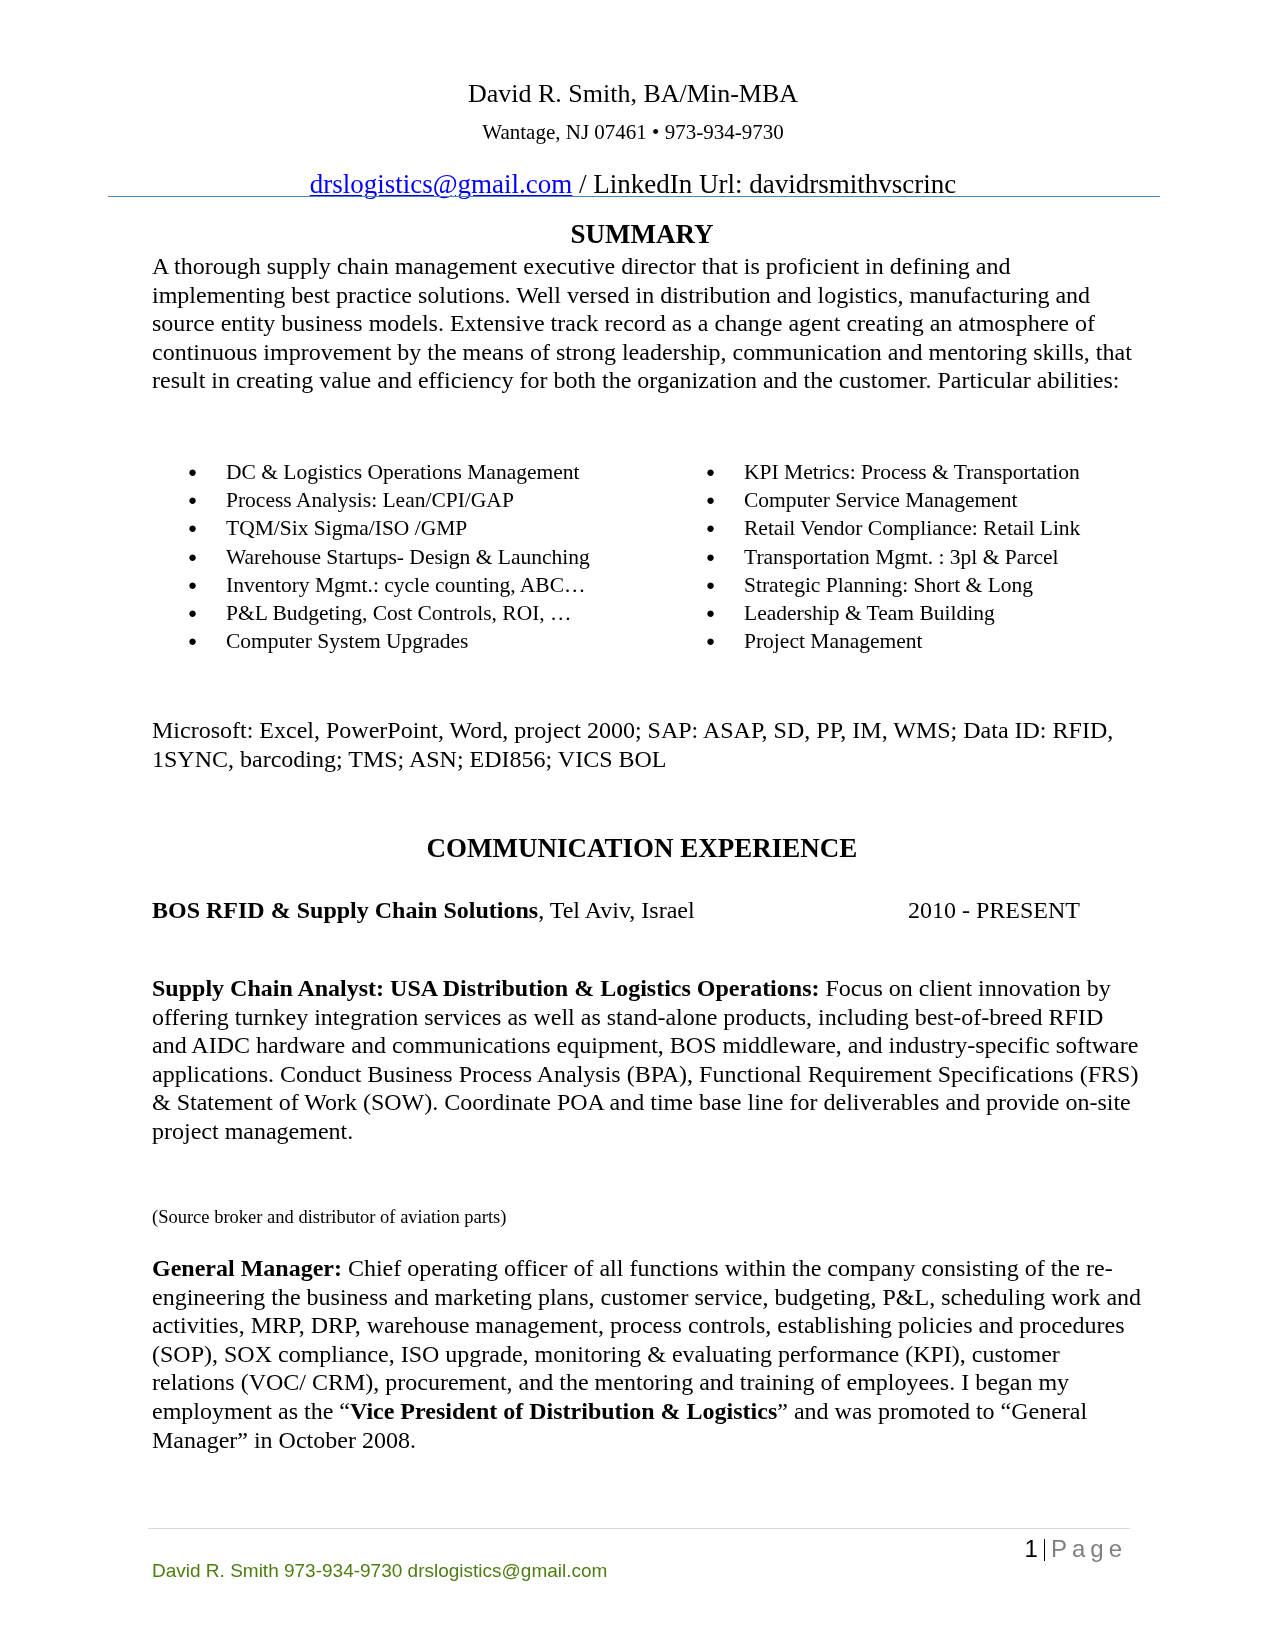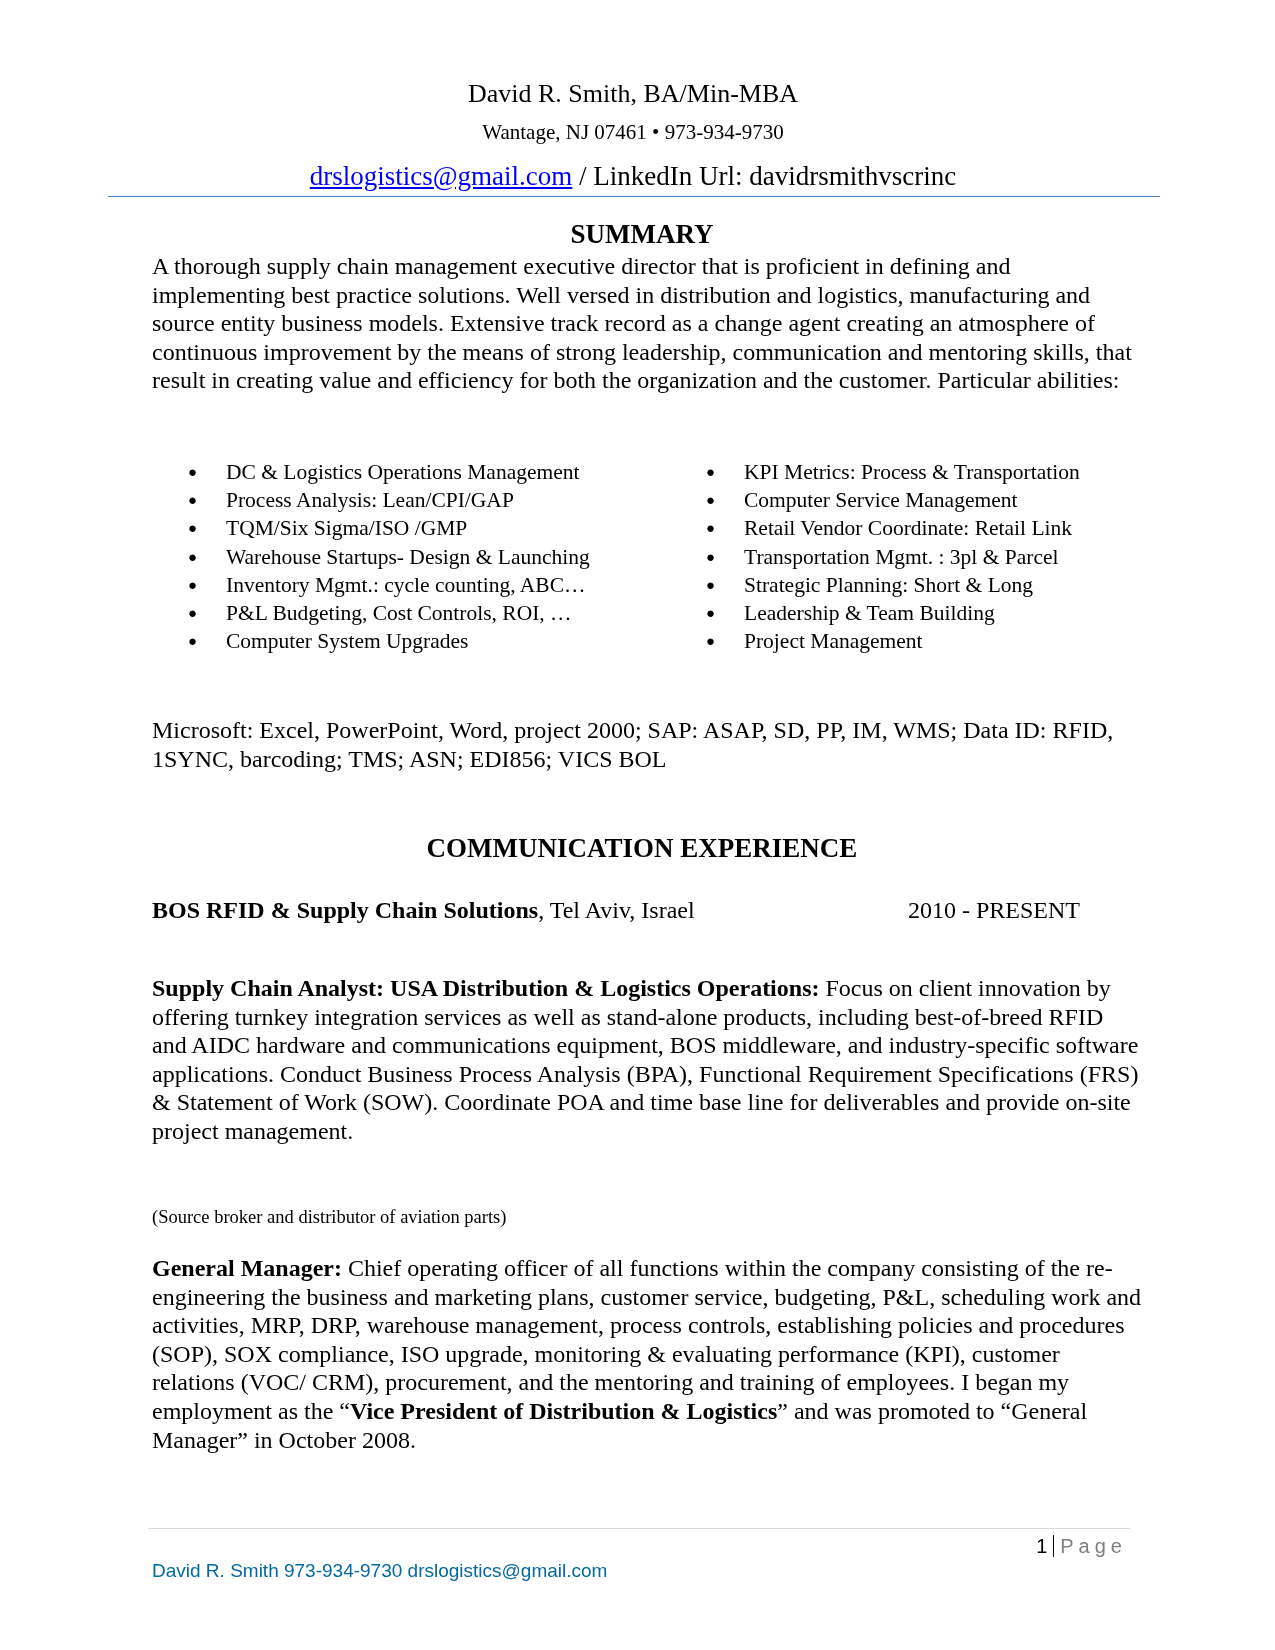--- a/index.html
+++ b/index.html
@@ -2,43 +2,43 @@
 <html><head>
 <meta charset="utf-8">
 <style>
   html, body { margin: 0; padding: 0; background: #ffffff; }
   body { width: 1275px; height: 1650px; position: relative; overflow: hidden;
          font-family: "Liberation Serif", "DejaVu Serif", serif; color: #000; }
   .page { position: absolute; left: 0; top: 0; width: 1275px; height: 1650px; }
   .header { position: absolute; left: 108px; top: 76px; width: 1050px; text-align: center; }
   .name { font-size: 26px; line-height: 36px; }
   .addr { font-size: 21px; line-height: 36px; margin-top: 2px; }
-  .contact { font-size: 27px; line-height: 36px; margin-top: 8px; }
+  .contact { font-size: 27px; line-height: 36px; margin-top: 16px; }
   .email-link { color: #0000ff; text-decoration: underline; }
   .rule { position: absolute; left: 108px; top: 196px; width: 1052px; height: 0; border-top: 1.5px solid #4f81bd; }
 
   .section-title { position: absolute; left: 152px; width: 980px; text-align: center; font-weight: bold; font-size: 27px; line-height: 32px; }
   .para { position: absolute; left: 152px; width: 990px; font-size: 24px; line-height: 28.6px; }
   .para b { font-weight: bold; }
 
   .bullets { position: absolute; top: 458px; font-size: 21.5px; line-height: 28.2px; list-style: none; margin: 0; padding: 0; }
   .bullets li { position: relative; padding-left: 74px; white-space: nowrap; }
   .bullets li .dot { position: absolute; left: 36px; top: 0; font-size: 15px; }
   .bullets.left { left: 152px; }
   .bullets.right { left: 670px; }
 
   .job-line { position: absolute; left: 152px; width: 990px; font-size: 24px; line-height: 28px; white-space: nowrap; }
   .job-line .date { position: absolute; left: 756px; top: 0; }
   .job-sub { position: absolute; left: 152px; width: 990px; font-size: 18.5px; line-height: 22px; white-space: nowrap; }
 
   .footer-rule { position: absolute; left: 148px; top: 1528px; width: 982px; border-top: 1px solid #d9d9d9; }
-  .page-num { position: absolute; right: 148px; top: 1535px; font-family: "Liberation Sans", "DejaVu Sans", sans-serif; font-size: 20px; color: #000; }
+  .page-num { position: absolute; right: 148px; top: 1535px; font-family: "Liberation Sans", "DejaVu Sans", sans-serif; font-size: 24px; color: #000; }
   .page-num .sep { display: inline-block; width: 1px; height: 22px; background: #000; vertical-align: -4px; margin: 0 6px; }
   .page-num .pg { color: #7f7f7f; letter-spacing: 5px; }
-  .footer-text { position: absolute; left: 152px; top: 1560px; font-family: "Liberation Sans", "DejaVu Sans", sans-serif; font-size: 19px; color: #0369a1; }
+  .footer-text { position: absolute; left: 152px; top: 1560px; font-family: "Liberation Sans", "DejaVu Sans", sans-serif; font-size: 19px; color: #4d7c0f; }
 </style>
 </head>
 <body>
 
 <div class="page">
 
   <div class="header">
     <div class="name">David R. Smith, BA/Min-MBA</div>
     <div class="addr">Wantage, NJ 07461 • 973-934-9730</div>
     <div class="contact">
@@ -55,21 +55,21 @@
     <li><span class="dot">●</span><span>Process Analysis:  Lean/CPI/GAP</span></li>
     <li><span class="dot">●</span><span>TQM/Six Sigma/ISO /GMP</span></li>
     <li><span class="dot">●</span><span>Warehouse Startups- Design &amp; Launching</span></li>
     <li><span class="dot">●</span><span>Inventory Mgmt.: cycle counting, ABC…</span></li>
     <li><span class="dot">●</span><span>P&amp;L Budgeting, Cost Controls, ROI, …</span></li>
     <li><span class="dot">●</span><span>Computer System Upgrades</span></li>
   </ul>
   <ul class="bullets right">
     <li><span class="dot">●</span><span>KPI Metrics:  Process &amp; Transportation</span></li>
     <li><span class="dot">●</span><span>Computer Service Management</span></li>
-    <li><span class="dot">●</span><span>Retail Vendor Coordinate:  Retail Link</span></li>
+    <li><span class="dot">●</span><span>Retail Vendor Compliance:  Retail Link</span></li>
     <li><span class="dot">●</span><span>Transportation Mgmt. : 3pl &amp; Parcel</span></li>
     <li><span class="dot">●</span><span>Strategic Planning:  Short &amp; Long</span></li>
     <li><span class="dot">●</span><span>Leadership &amp; Team Building</span></li>
     <li><span class="dot">●</span><span>Project Management</span></li>
   </ul>
 
   <div class="para" style="top:716px;">Microsoft: Excel, PowerPoint, Word, project 2000; SAP:  ASAP, SD, PP, IM, WMS; Data ID: RFID, 1SYNC, barcoding; TMS; ASN; EDI856; VICS BOL</div>
 
   <div class="section-title" style="top:832px;">COMMUNICATION EXPERIENCE</div>
 

